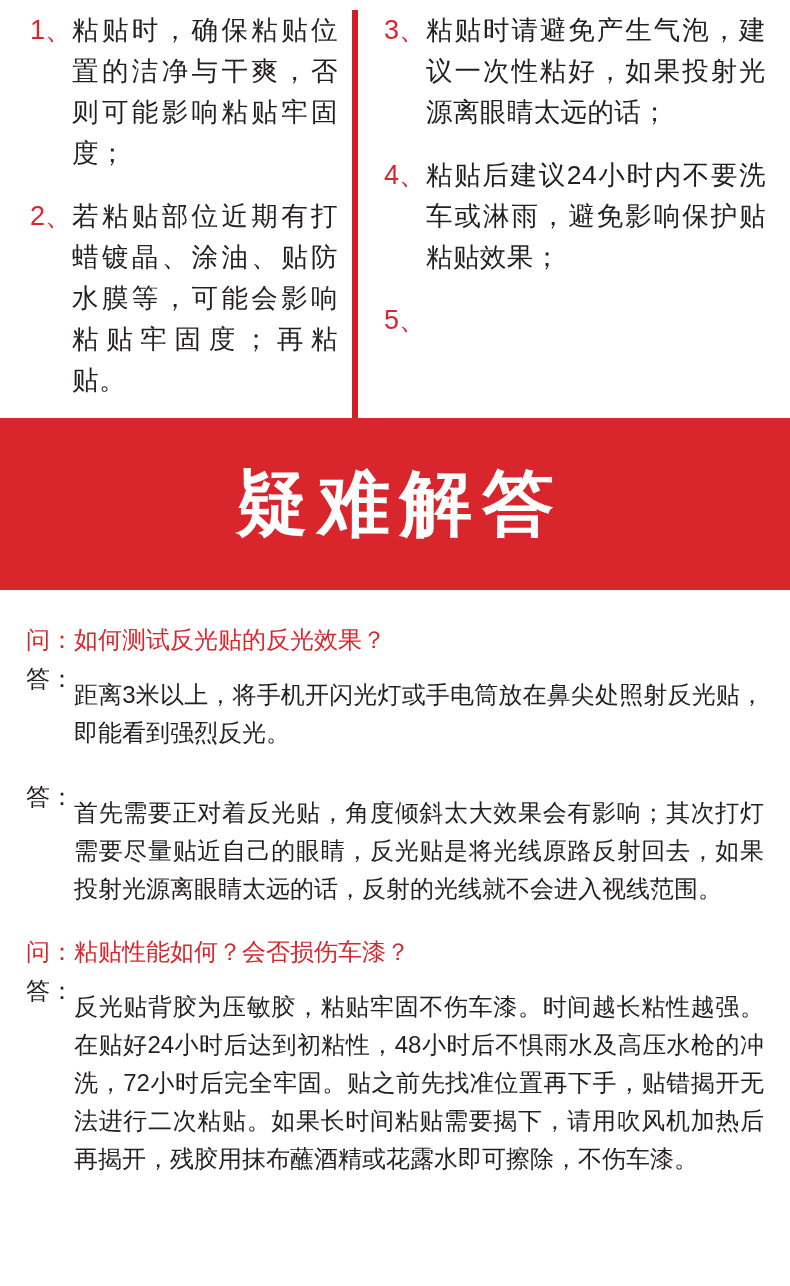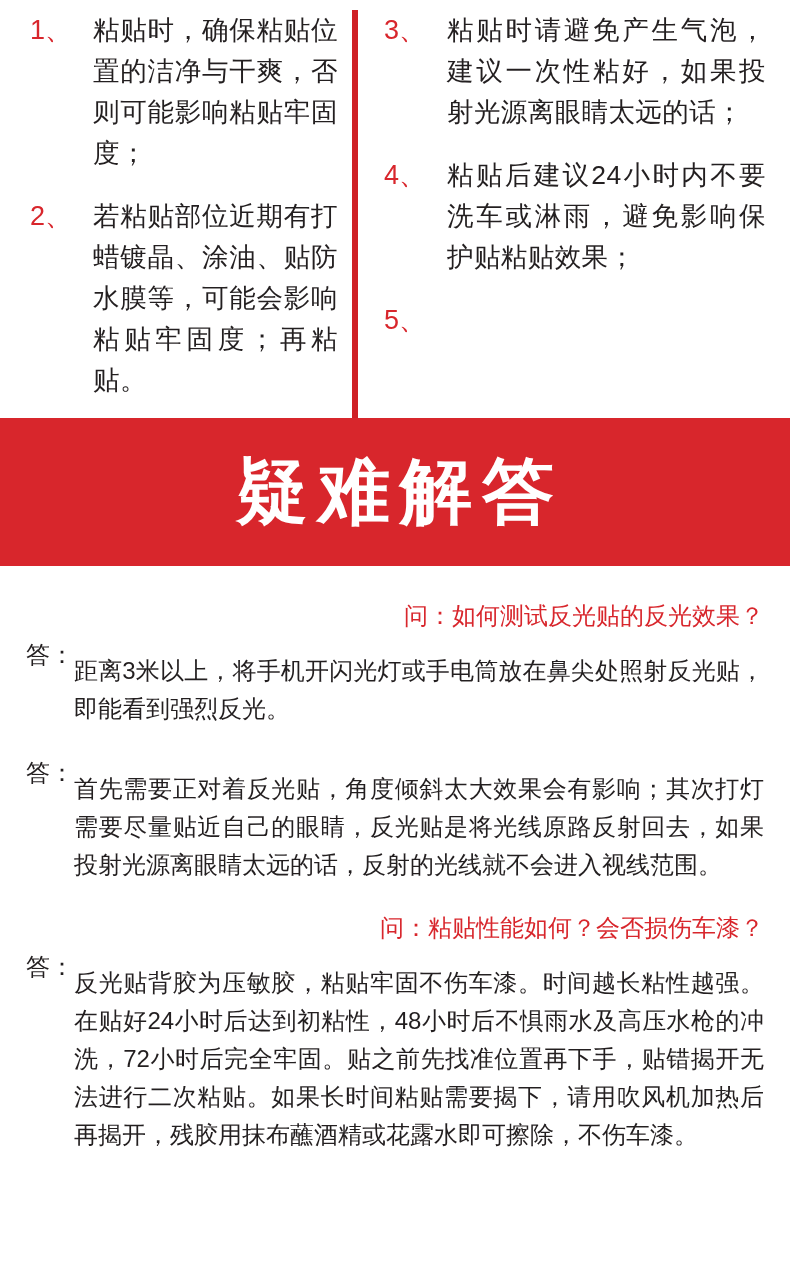--- a/index.html
+++ b/index.html
@@ -54,27 +54,26 @@
     white-space: nowrap;
     flex: 0 0 auto;
   }
   .tip-text {
     font-size: 26.5px;
     line-height: 41px;
     letter-spacing: 0.4px;
     text-align: justify;
     text-justify: inter-ideograph;
     color: #231f20;
-    margin-left: 21px;
   }
 
   
   .banner {
     background: #d8262c;
-    height: 148px;
+    height: 172px;
     display: flex;
     align-items: center;
     justify-content: center;
   }
   .banner-title {
     color: #ffffff;
     font-size: 72px;
     font-weight: bold;
     letter-spacing: 10px;
     text-indent: 10px;
@@ -86,21 +85,20 @@
     padding: 32px 26px 0 26px;
   }
   .faq-item {
     margin-bottom: 26px;
   }
   .faq-q {
     color: #d8262c;
     font-size: 24px;
     line-height: 36px;
     margin-bottom: 2px;
-    text-align: right;
   }
   .faq-a {
     color: #231f20;
     font-size: 24px;
     line-height: 38px;
     text-align: justify;
     text-justify: inter-ideograph;
     display: flex;
     align-items: flex-start;
   }

